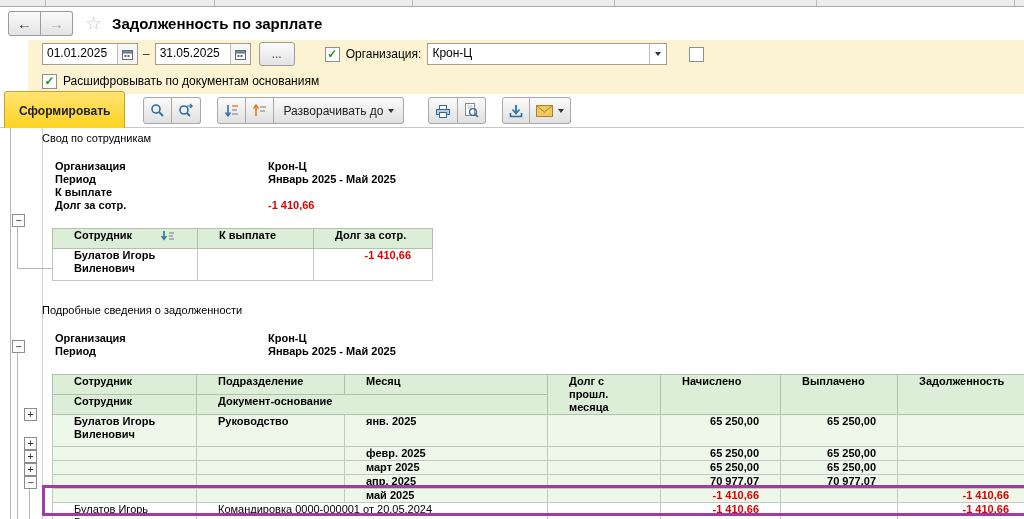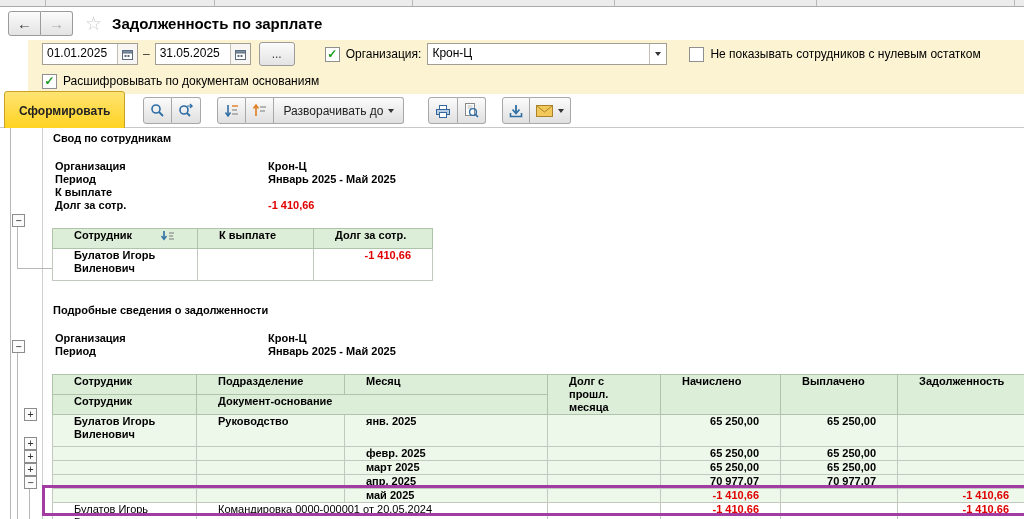--- a/index.html
+++ b/index.html
@@ -52,21 +52,21 @@
   .generate{margin-left:4px;background:linear-gradient(#FFE473,#FFD21E);border:1px solid #C9A227;font-weight:600;padding:6px 14px;}
   .tb-caret{margin-left:5px;}
 
   
   .report{position:absolute;left:0;top:128px;width:1024px;height:391px;background:#fff;font-size:11px;}
   .vline,.hline{position:absolute;background:#B7B7B7;}
   .content-divider{position:absolute;left:42px;top:0;height:391px;width:1px;background:#CFCFCF;}
   .toggle{position:absolute;width:11px;height:11px;border:1px solid #8C8C8C;background:#FBFBFB;
           display:flex;align-items:center;justify-content:center;font-size:10px;line-height:9px;color:#333;
           font-family:"DejaVu Sans Mono",monospace;z-index:3;}
-  .sec-title{position:absolute;left:53px;font-weight:bold;text-align:right;}
+  .sec-title{position:absolute;left:42px;font-weight:normal;text-align:right;}
   .kv{position:absolute;left:55px;}
   .kv .row{display:flex;height:13px;line-height:13px;}
   .kv .k{width:213px;font-weight:bold;}
   .kv .v{font-weight:bold;}
   .neg{color:#E00000 !important;}
 
   table{border-collapse:collapse;table-layout:fixed;position:absolute;}
   td,th{border:1px solid #C2C9BE;padding:0 21px;vertical-align:top;font-size:11px;line-height:13px;overflow:hidden;white-space:normal;}
   th{background:#DCEDD8;font-weight:bold;text-align:left;border-color:#AFC3AA;}
   .t1{left:52px;top:100px;width:380px;}
@@ -133,21 +133,20 @@
       <div class="dots-btn">...</div>
       <span class="cb" style="margin-left:30px">✓</span>
       <span class="cblabel">Организация:</span>
       <div class="combo">
         <input value="Крон-Ц" style="">
         <span class="fieldbtn">
             <span class="caret"></span>
           </span>
       </div>
       <span class="cb empty" style="margin-left:22px">✓</span>
-      <span class="cblabel">Не показывать сотрудников с нулевым остатком</span>
     </div>
     <div class="frow2">
       <span class="cb" style="margin-left:14px">✓</span>
       <span class="cblabel">Расшифровывать по документам основаниям</span>
     </div>
   </div>
 
   <div class="toolbar">
     <div class="btn generate">Сформировать</div>
     <div class="grp" style="margin-left:18px">

